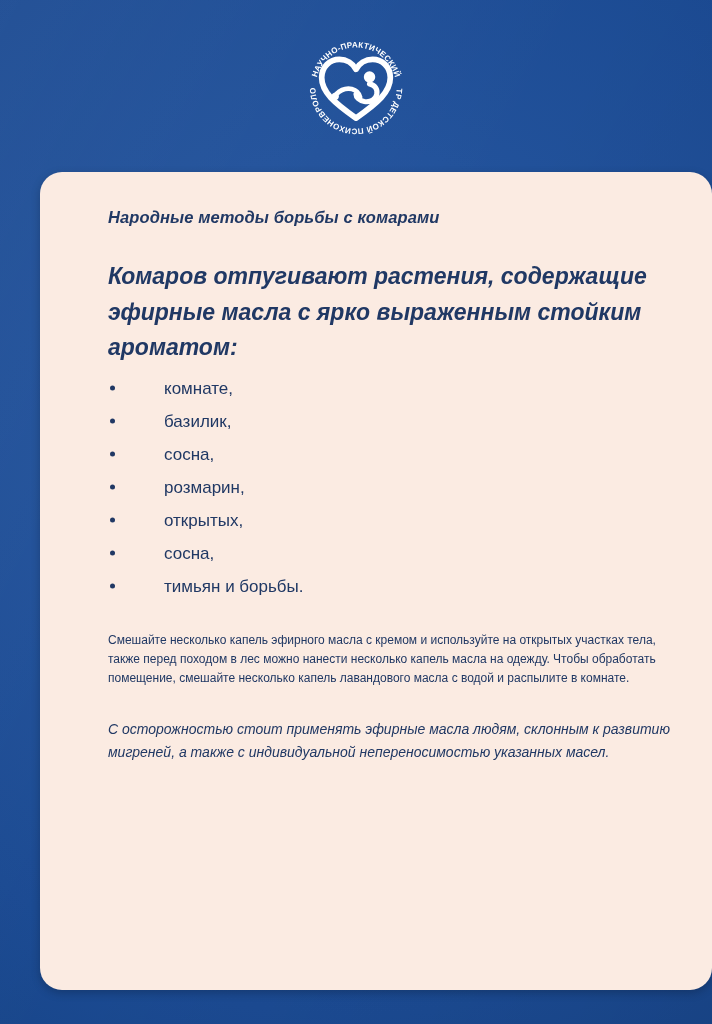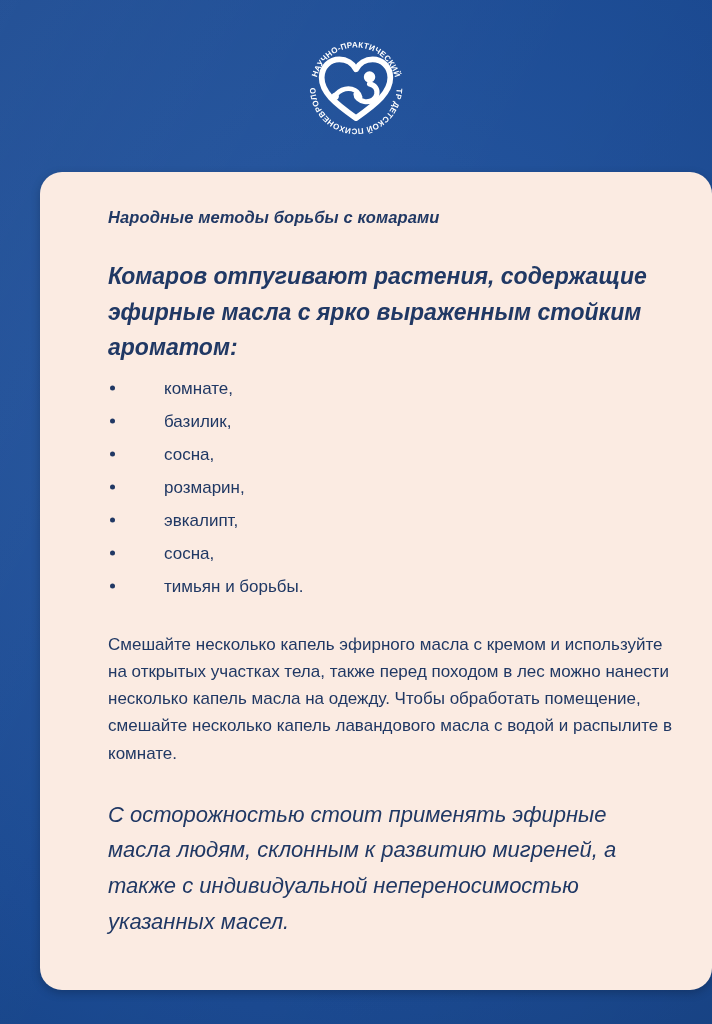--- a/index.html
+++ b/index.html
@@ -113,29 +113,29 @@
     left: 2px;
     top: 50%;
     transform: translateY(-50%);
     width: 5px;
     height: 5px;
     border-radius: 50%;
     background: #203864;
   }
 
   .body-para {
-    font-size: 17px;
+    font-size: 12px;
     line-height: 1.6;
     margin: 28px 0 0 36px;
     max-width: 568px;
   }
 
   .note-para {
     font-style: italic;
-    font-size: 22px;
+    font-size: 14px;
     line-height: 1.62;
     margin: 30px 0 0 36px;
     max-width: 572px;
   }
 </style>
 </head>
 <body>
 
 <div class="poster">
 
@@ -193,21 +193,21 @@
       <li>
         <span class="bullet"></span>
         <span class="ink">сосна,</span>
       </li>
       <li>
         <span class="bullet"></span>
         <span class="ink">розмарин,</span>
       </li>
       <li>
         <span class="bullet"></span>
-        <span class="ink">эвкалипт,</span>
+        <span class="ink">открытых,</span>
       </li>
       <li>
         <span class="bullet"></span>
         <span class="ink">сосна,</span>
       </li>
       <li>
         <span class="bullet"></span>
         <span class="ink">тимьян и борьбы.</span>
       </li>
     </ul>

